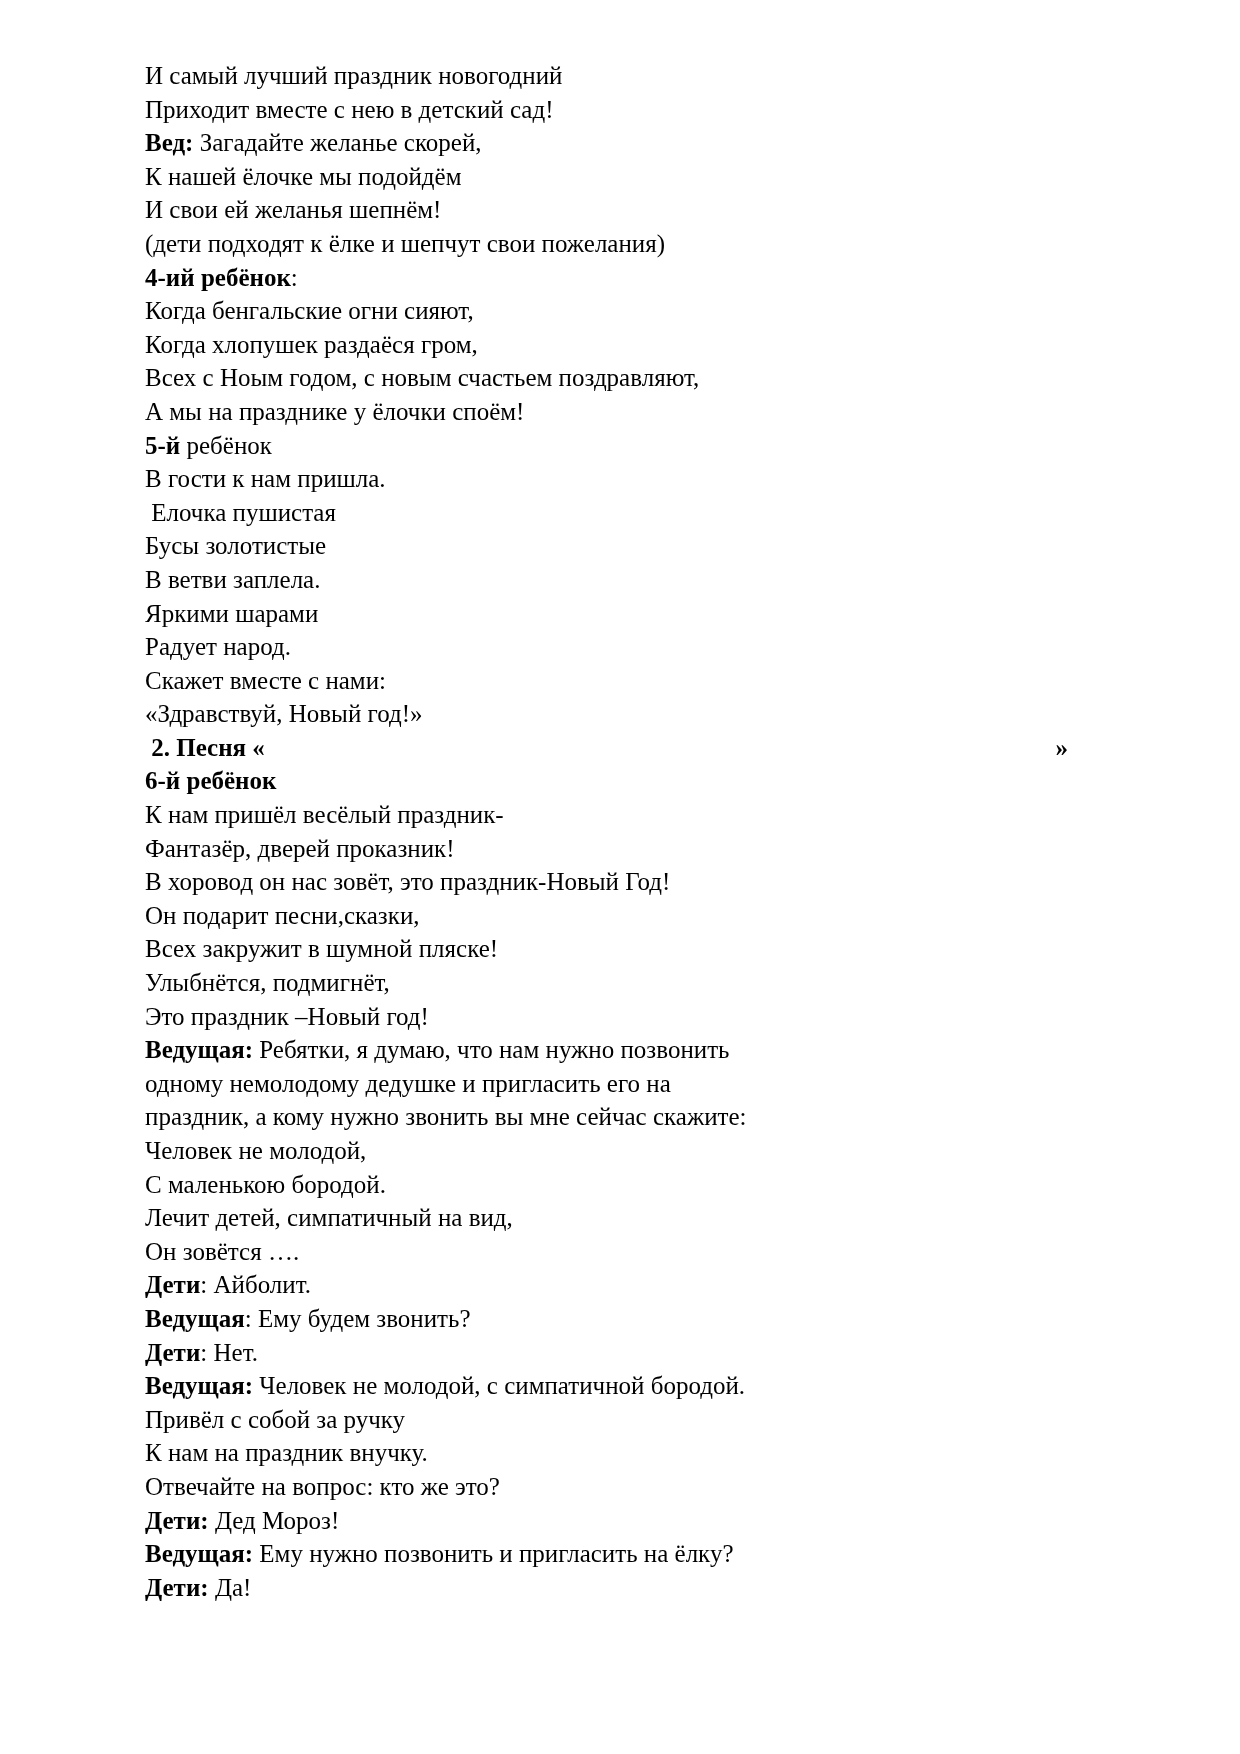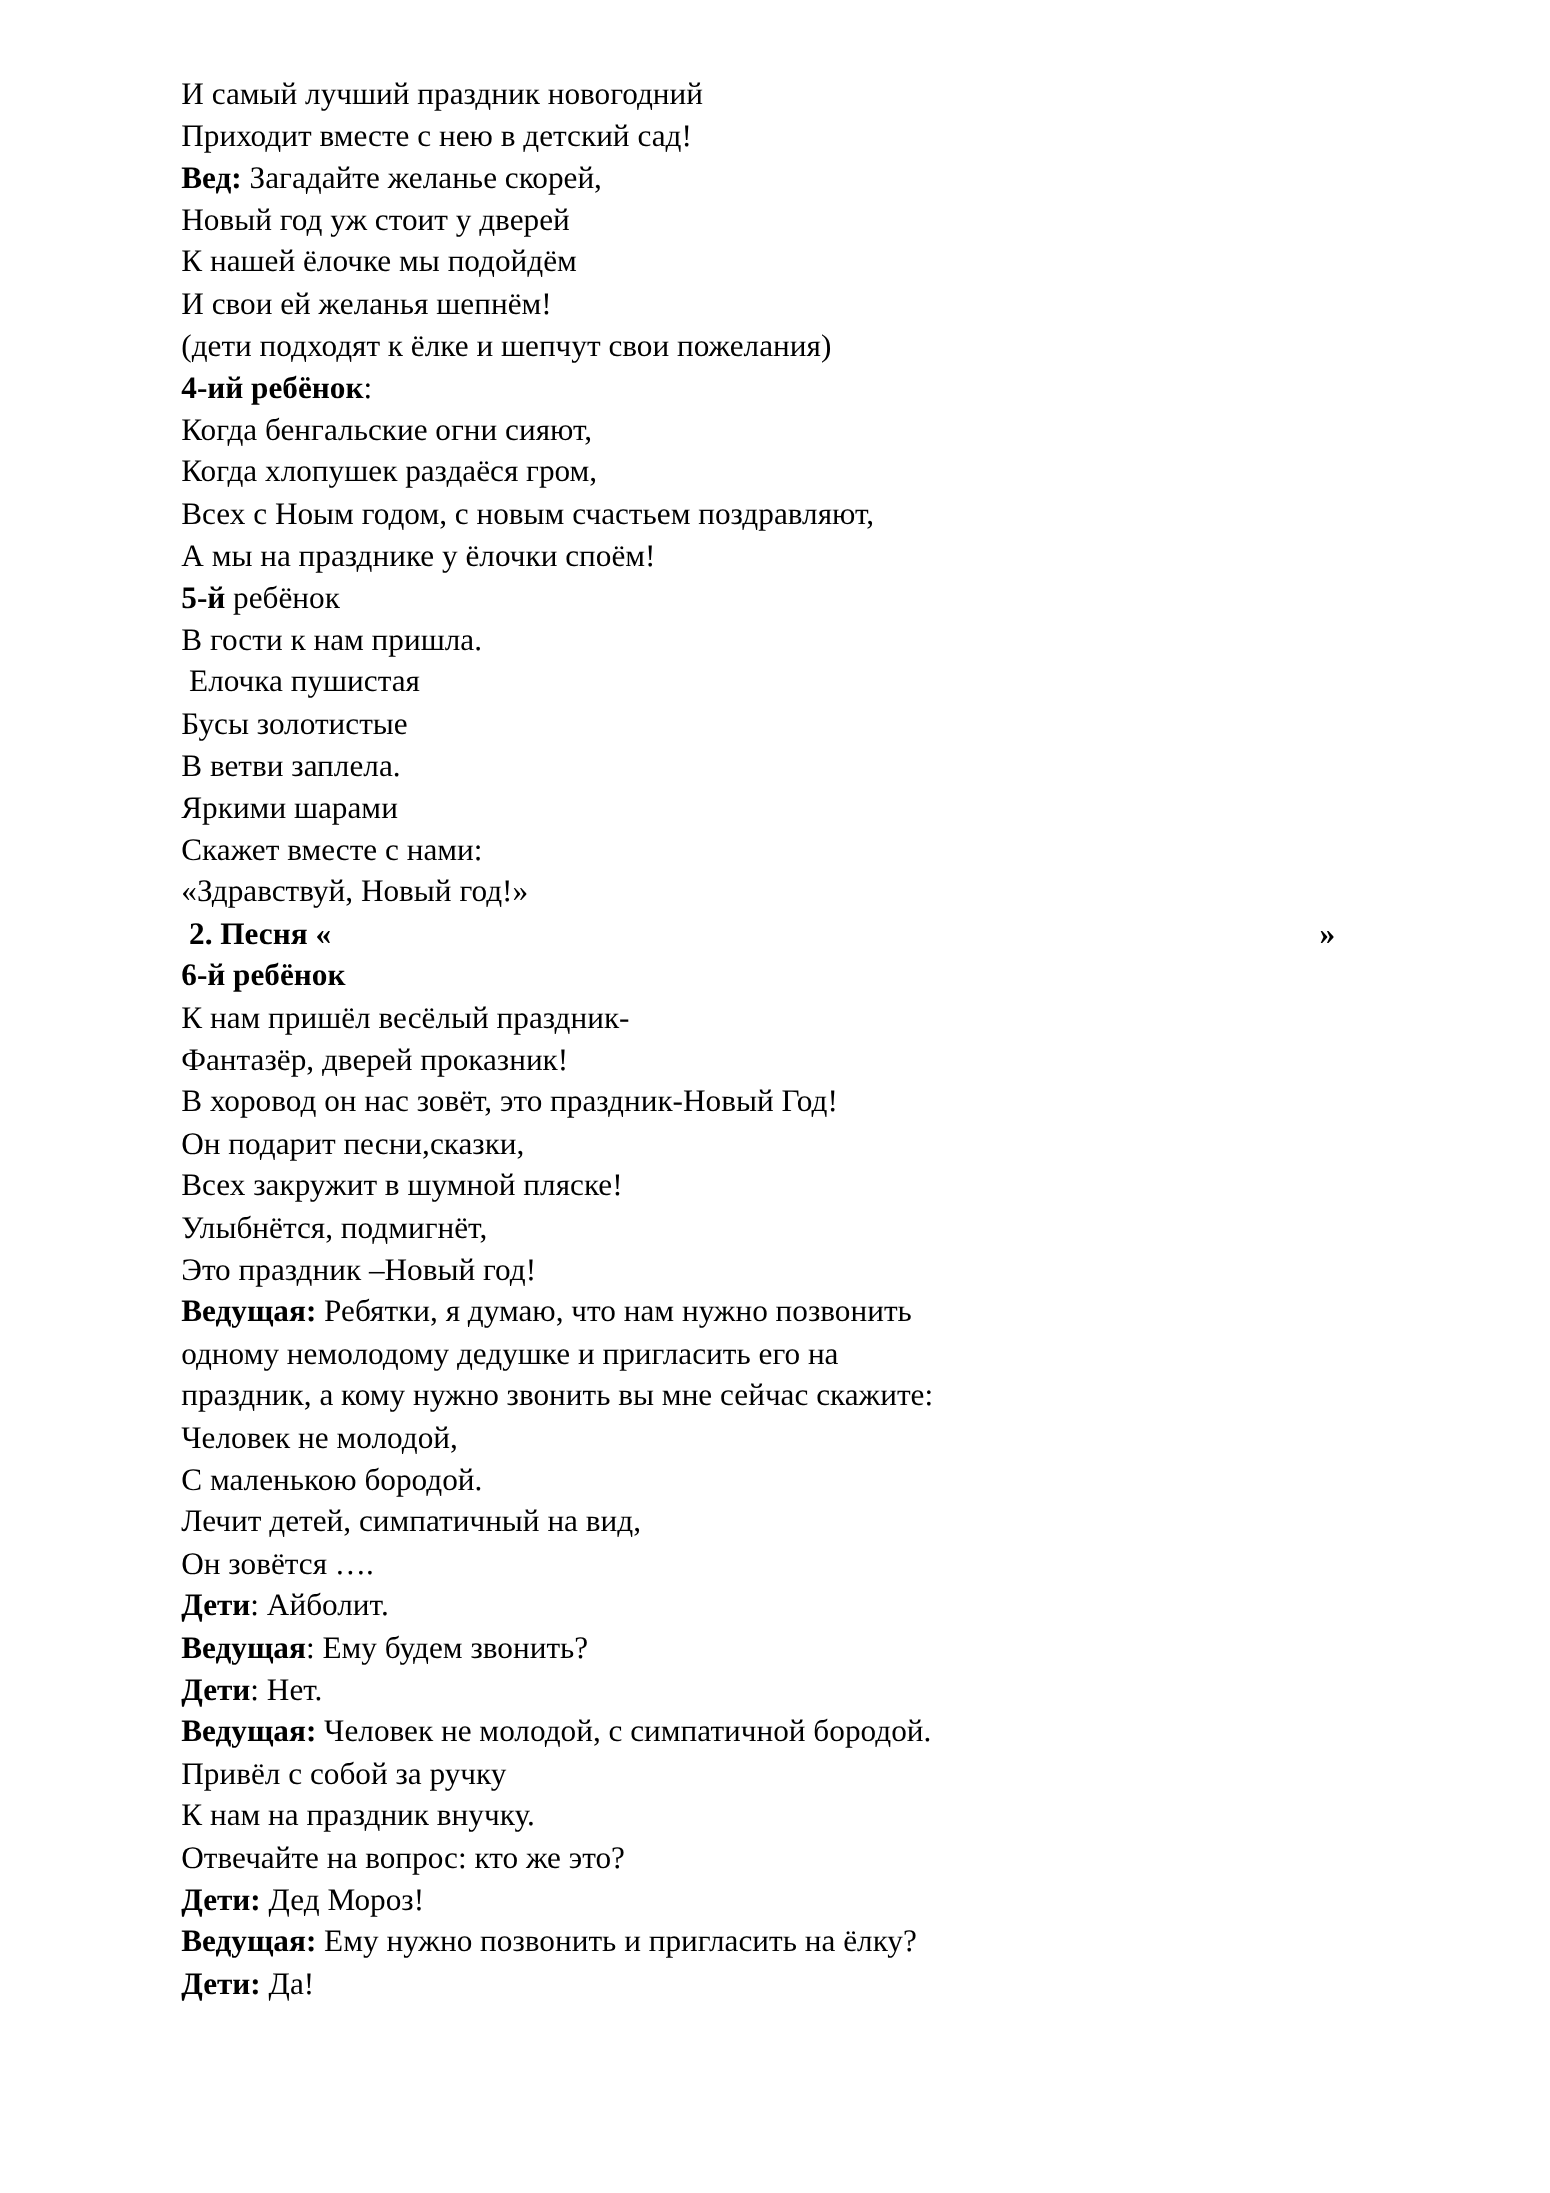--- a/index.html
+++ b/index.html
@@ -38,35 +38,35 @@
   .seg.bold { font-weight: 700; }
 </style>
 </head>
 <body>
 
 <div class="page">
   <div class="doc-content">
       <div class="line"><span class="seg">И самый лучший праздник новогодний</span></div>
       <div class="line"><span class="seg">Приходит вместе с нею в детский сад!</span></div>
       <div class="line"><span class="seg bold">Вед:</span><span class="seg"> Загадайте желанье скорей,</span></div>
-      <div class="line"><span class="seg">Новый год уж стоит у дверей</span></div>
       <div class="line"><span class="seg">К нашей ёлочке мы подойдём</span></div>
       <div class="line"><span class="seg">И свои ей желанья шепнём!</span></div>
       <div class="line"><span class="seg">(дети подходят к ёлке и шепчут свои пожелания)</span></div>
       <div class="line"><span class="seg bold">4-ий ребёнок</span><span class="seg">:</span></div>
       <div class="line"><span class="seg">Когда бенгальские огни сияют,</span></div>
       <div class="line"><span class="seg">Когда хлопушек раздаёся гром,</span></div>
       <div class="line"><span class="seg">Всех с Ноым годом, с новым счастьем поздравляют,</span></div>
       <div class="line"><span class="seg">А мы на празднике у ёлочки споём!</span></div>
       <div class="line"><span class="seg bold">5-й</span><span class="seg"> ребёнок</span></div>
       <div class="line"><span class="seg">В гости к нам пришла.</span></div>
       <div class="line"><span class="seg"> Елочка пушистая</span></div>
       <div class="line"><span class="seg">Бусы золотистые</span></div>
       <div class="line"><span class="seg">В ветви заплела.</span></div>
       <div class="line"><span class="seg">Яркими шарами</span></div>
+      <div class="line"><span class="seg">Радует народ.</span></div>
       <div class="line"><span class="seg">Скажет вместе с нами:</span></div>
       <div class="line"><span class="seg">«Здравствуй, Новый год!»</span></div>
       <div class="line line-split"><span class="seg bold"> 2. Песня «</span><span class="seg bold">»</span></div>
       <div class="line"><span class="seg bold">6-й ребёнок</span></div>
       <div class="line"><span class="seg">К нам пришёл весёлый праздник-</span></div>
       <div class="line"><span class="seg">Фантазёр, дверей проказник!</span></div>
       <div class="line"><span class="seg">В хоровод он нас зовёт, это праздник-Новый Год!</span></div>
       <div class="line"><span class="seg">Он подарит песни,сказки,</span></div>
       <div class="line"><span class="seg">Всех закружит в шумной пляске!</span></div>
       <div class="line"><span class="seg">Улыбнётся, подмигнёт,</span></div>

